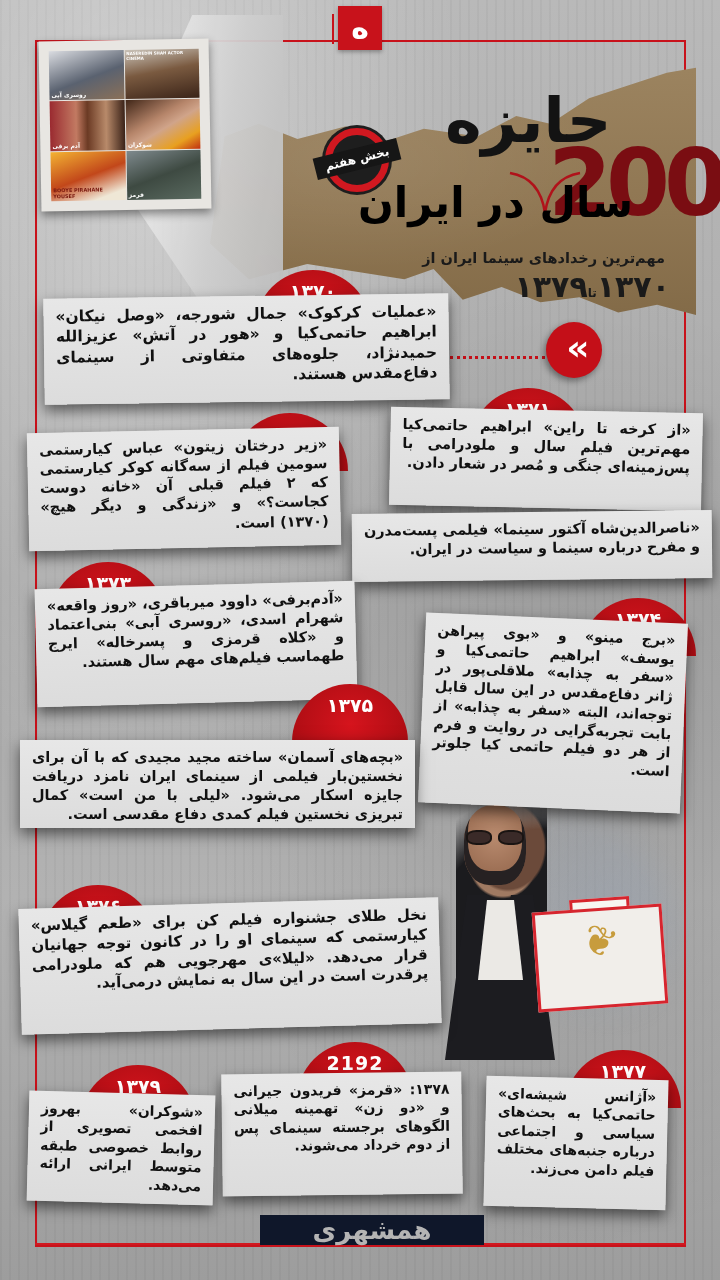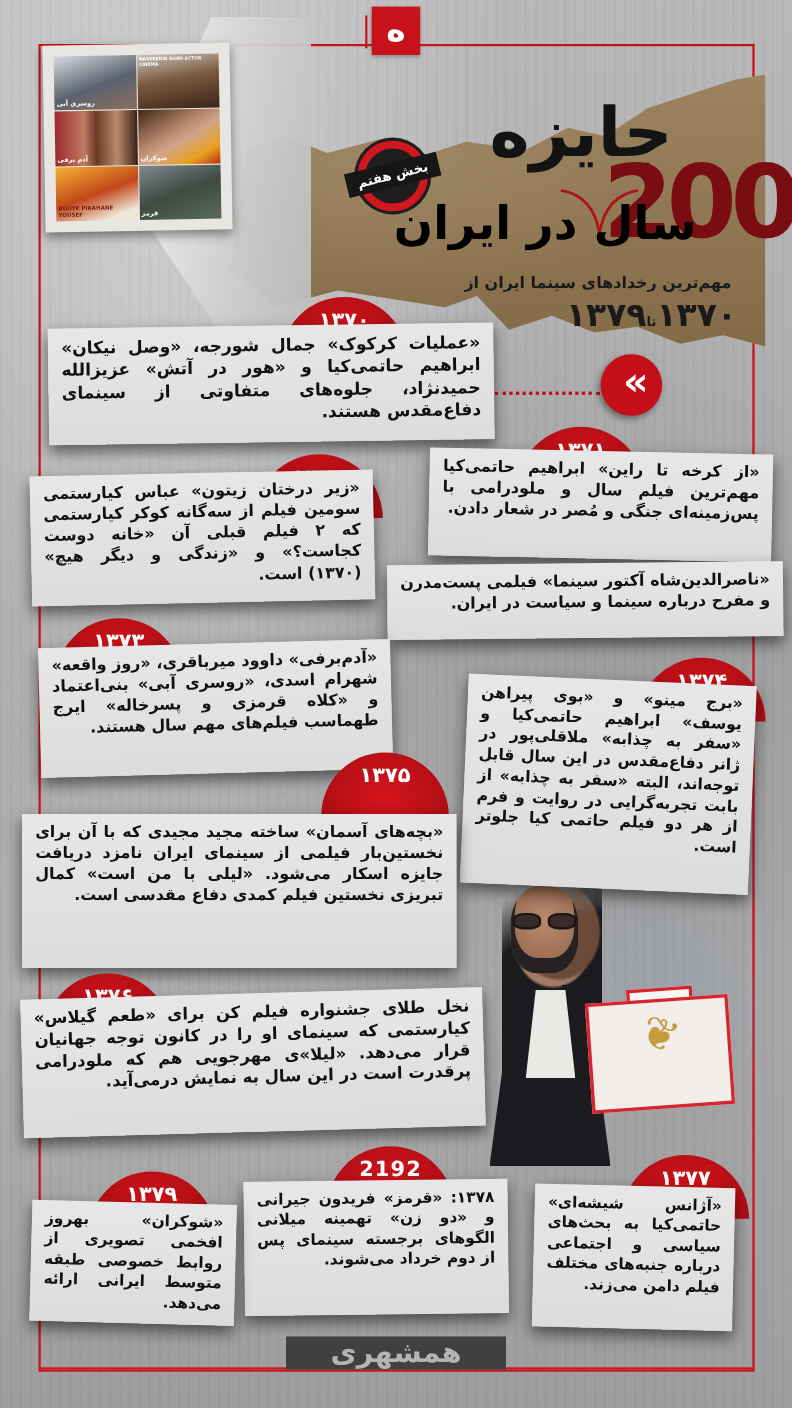--- a/index.html
+++ b/index.html
@@ -104,21 +104,21 @@
   .glasses { left: 466px; top: 830px; width: 58px; height: 16px; display: flex; justify-content: space-between; }
   .glasses i { display: block; width: 26px; height: 15px; border-radius: 40%; background: #3a2a28; border: 2px solid #1a1412; }
   .shirt { left: 478px; top: 900px; width: 45px; height: 80px; background: #ebe9e5; clip-path: polygon(20% 0, 80% 0, 100% 100%, 0 100%); }
   .jacket { left: 445px; top: 895px; width: 110px; height: 165px; background: #1c1c20; clip-path: polygon(20% 0, 40% 0, 50% 30%, 60% 0, 80% 0, 100% 100%, 0 100%); }
   .award { left: 535px; top: 898px; width: 130px; height: 125px; }
   .award-box { position: absolute; left: 0; top: 10px; width: 130px; height: 100px; background: #f1eeea; border: 3px solid #d6252e; transform: rotate(-4deg); }
   .award-lid { position: absolute; left: 35px; top: 0; width: 60px; height: 30px; background: #f7f5f2; border: 3px solid #d6252e; transform: rotate(-4deg); }
   .palm { position: absolute; left: 48px; top: 20px; font-size: 40px; color: #c79c3d; transform: rotate(20deg); }
 
   
-  .brand { left: 260px; top: 1215px; width: 200px; height: 30px; background: #404040; display: flex; align-items: center; justify-content: center; }
+  .brand { left: 260px; top: 1215px; width: 224px; height: 30px; background: #0f172a; display: flex; align-items: center; justify-content: center; }
   .brand span { color: #b4b4b4; font-size: 26px; font-weight: bold; direction: rtl; line-height: 1; letter-spacing: 2px; }
   .brand-line { left: 35px; top: 1243px; width: 651px; height: 2px; background: #d11820; }
 </style>
 </head>
 <body>
 
 <div class="frame"></div>
 
 <div class="abs torn"></div>
 <div class="abs flap"></div>
@@ -211,21 +211,21 @@
   <div class="award-box"></div>
   <div class="palm">❦</div>
 </div>
 
 <div class="year" style="left:580px;top:598px;">۱۳۷۴</div>
 <div class="card" style="left:422px;top:618px;width:262px;height:190px;font-size:14.2px;transform:rotate(2.5deg);">
   <p>«برج مینو» و «بوی پیراهن یوسف» ابراهیم حاتمی‌کیا و «سفر به چذابه» ملاقلی‌پور در ژانر دفاع‌مقدس در این سال قابل توجه‌اند، البته «سفر به چذابه» از بابت تجربه‌گرایی در روایت و فرم از هر دو فیلم حاتمی کیا جلوتر است.</p>
 </div>
 
 <div class="year" style="left:292px;top:684px;">۱۳۷۵</div>
-<div class="card" style="left:20px;top:740px;width:395px;height:140px;font-size:14.5px;">
+<div class="card" style="left:20px;top:740px;width:395px;height:88px;font-size:14.5px;">
   <p>«بچه‌های آسمان» ساخته مجید مجیدی که با آن برای نخستین‌بار فیلمی از سینمای ایران نامزد دریافت جایزه اسکار می‌شود. «لیلی با من است» کمال تبریزی نخستین فیلم کمدی دفاع مقدسی است.</p>
 </div>
 
 <div class="year" style="left:40px;top:885px;">۱۳۷۶</div>
 <div class="card" style="left:20px;top:903px;width:420px;height:126px;font-size:15px;transform:rotate(-1.6deg);">
   <p>نخل طلای جشنواره فیلم کن برای «طعم گیلاس» کیارستمی که سینمای او را در کانون توجه جهانیان قرار می‌دهد. «لیلا»ی مهرجویی هم که ملودرامی پرقدرت است در این سال به نمایش درمی‌آید.</p>
 </div>
 
 <div class="year" style="left:565px;top:1050px;">۱۳۷۷</div>
 <div class="card" style="left:485px;top:1078px;width:182px;height:130px;font-size:14px;transform:rotate(1.4deg);">

